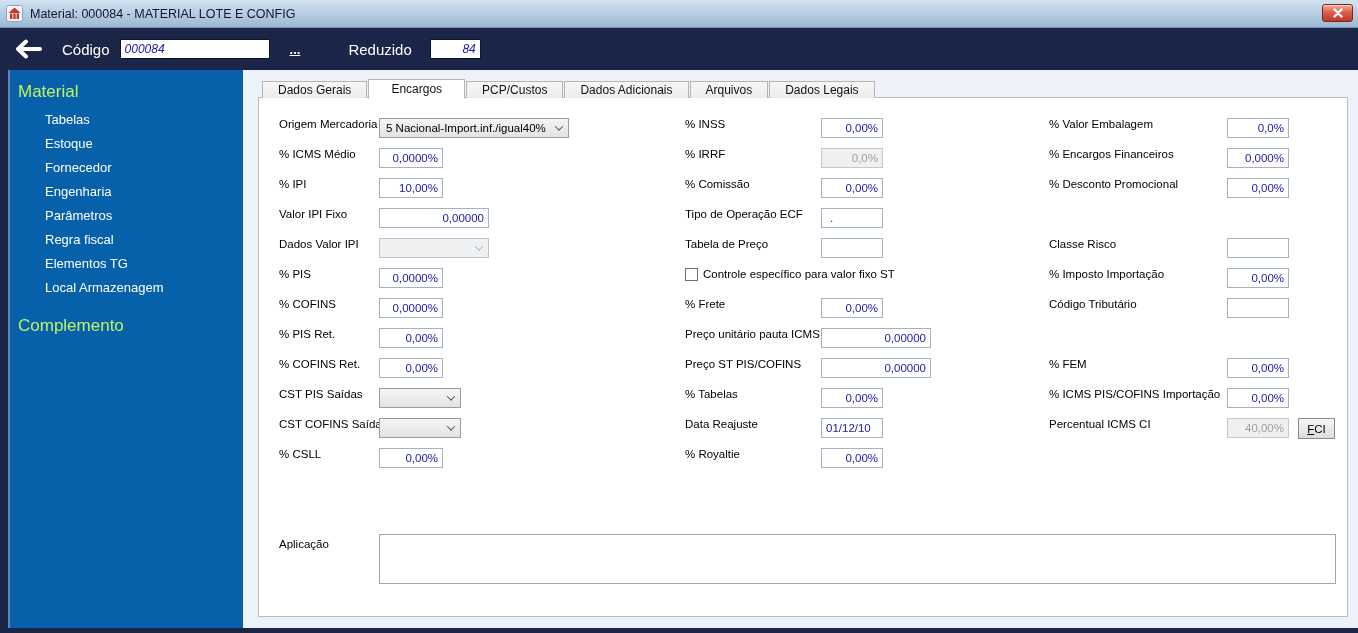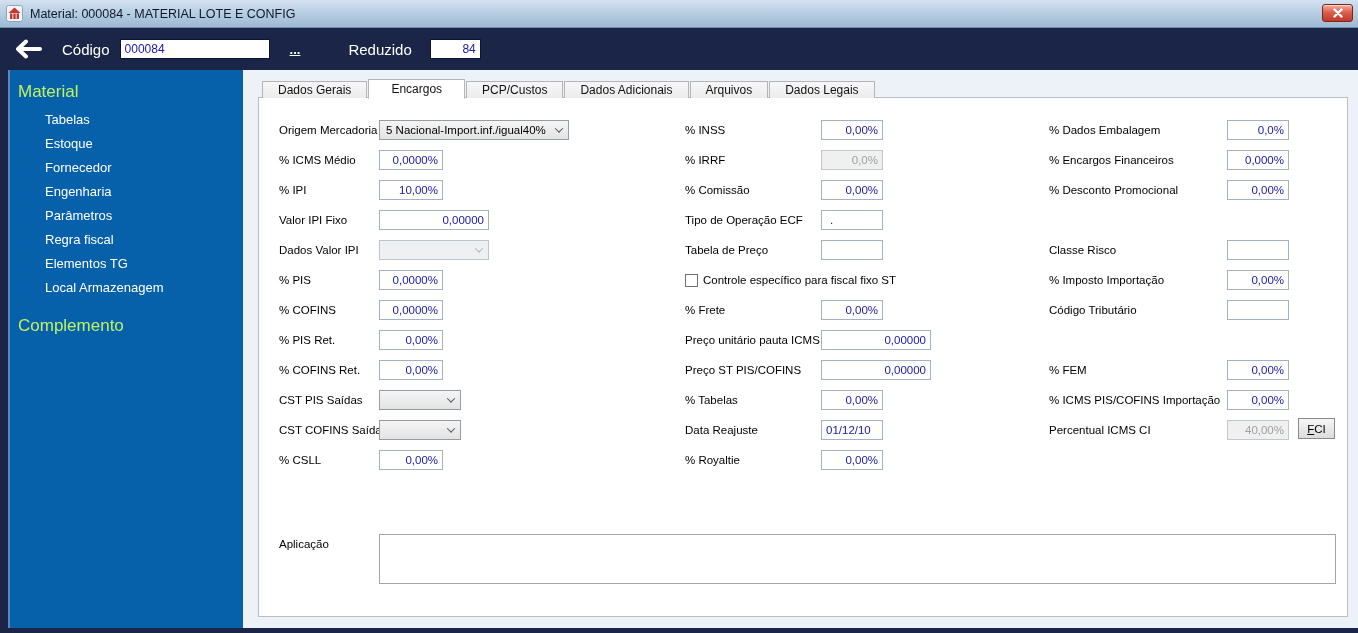--- a/index.html
+++ b/index.html
@@ -19,21 +19,21 @@
     display:flex; align-items:center; justify-content:center; cursor:pointer;
     box-shadow:inset 0 1px 0 rgba(255,255,255,.5); }
 
   
   .toolbar { position:absolute; left:0; top:28px; width:1358px; height:42px;
     background:#1b2547; display:flex; align-items:center; color:#fff; }
   .backbtn { width:40px; height:30px; margin-left:8px; display:flex;
     align-items:center; justify-content:center; cursor:pointer; background:none; border:none; }
   .tlabel { font-size:15px; color:#fff; margin-left:14px; }
   .tinput { height:20px; border:1px solid #0d1430; font-size:12px; color:#1a18a8;
-    padding:0 4px; background:#fff; }
+    padding:0 4px; background:#fff;font-style:italic; }
   #codigo-input { width:150px; margin-left:10px; }
   #reduzido-input { width:51px; margin-left:18px; text-align:right; }
   .dots { color:#fff; font-weight:bold; font-size:13px; text-decoration:underline;
     margin-left:20px; cursor:pointer; }
 
   
   .sidebar { position:absolute; left:0; top:70px; width:243px; height:558px;
     background:#0761aa; }
   .sidestrip { position:absolute; left:0; top:0; width:10px; height:100%;
     background:#1b2547; border-right:2px solid #5d88b6; }
@@ -51,21 +51,21 @@
     align-items:flex-end; z-index:3; }
   .tab { height:17px; background:linear-gradient(#f7f7f7,#ececec);
     border:1px solid #b4b4b4; border-bottom:none; font-size:12px; color:#111;
     padding:8px 15px; display:flex; align-items:center; cursor:pointer; margin-right:1px; }
   .tab.active { height:20px; background:#fff; border-bottom:1px solid #fff;
     margin-bottom:-1px; position:relative; z-index:4; padding:0 22px; }
   .panel { position:absolute; left:15px; top:27px; width:1090px; height:520px;
     background:#fff; border:1px solid #b9bdc4; z-index:1; }
 
   
-  .row { position:absolute; height:24px; display:flex; align-items:center; }
+  .row { position:absolute; height:24px; display:flex; }
   .lbl { font-size:11.5px; color:#000; white-space:nowrap; flex:none; }
   .c1 { left:20px; }  .c1 .lbl { width:100px; }
   .c2 { left:426px; } .c2 .lbl { width:136px; }
   .c3 { left:790px; } .c3 .lbl { width:178px; }
 
   .in { height:20px; border:1px solid #a3b2c2; font-size:11.5px; color:#1a18a8;
     text-align:right; padding:0 4px; background:#fff;
     font-family:"Liberation Sans", sans-serif; }
   .in.left { text-align:left; }
   .in:disabled { background:#f0f0f0; color:#a0a0a0; border-color:#c2c8d0; } .w62{width:62px} .w64{width:64px} .w82{width:82px}
@@ -233,21 +233,21 @@
       <div class="row c2" style="top:110px">
         <span class="lbl">Tipo de Operação ECF</span>
         <input class="in left w62" style="padding-left: 8px;" value=".">
       </div>
       <div class="row c2" style="top:140px">
         <span class="lbl">Tabela de Preço</span>
         <input class="in w62" value="" style="">
       </div>
       <div class="row c2" style="top:170px">
         <input type="checkbox" class="cb" style="">
-        <span class="cblabel">Controle específico para fiscal fixo ST</span>
+        <span class="cblabel">Controle específico para valor fixo ST</span>
       </div>
       <div class="row c2" style="top:200px">
         <span class="lbl">% Frete</span>
         <input class="in w62" value="0,00%" style="">
       </div>
       <div class="row c2" style="top:230px">
         <span class="lbl">Preço unitário pauta ICMS</span>
         <input class="in w110" value="0,00000" style="">
       </div>
       <div class="row c2" style="top:260px">
@@ -261,21 +261,21 @@
       <div class="row c2" style="top:320px">
         <span class="lbl">Data Reajuste</span>
         <input class="in left w62" value="01/12/10" style="">
       </div>
       <div class="row c2" style="top:350px">
         <span class="lbl">% Royaltie</span>
         <input class="in w62" value="0,00%" style="">
       </div>
 
       <div class="row c3" style="top:20px">
-        <span class="lbl">% Dados Embalagem</span>
+        <span class="lbl">% Valor Embalagem</span>
         <input class="in w62" value="0,0%" style="">
       </div>
       <div class="row c3" style="top:50px">
         <span class="lbl">% Encargos Financeiros</span>
         <input class="in w62" value="0,000%" style="">
       </div>
       <div class="row c3" style="top:80px">
         <span class="lbl">% Desconto Promocional</span>
         <input class="in w62" value="0,00%" style="">
       </div>

